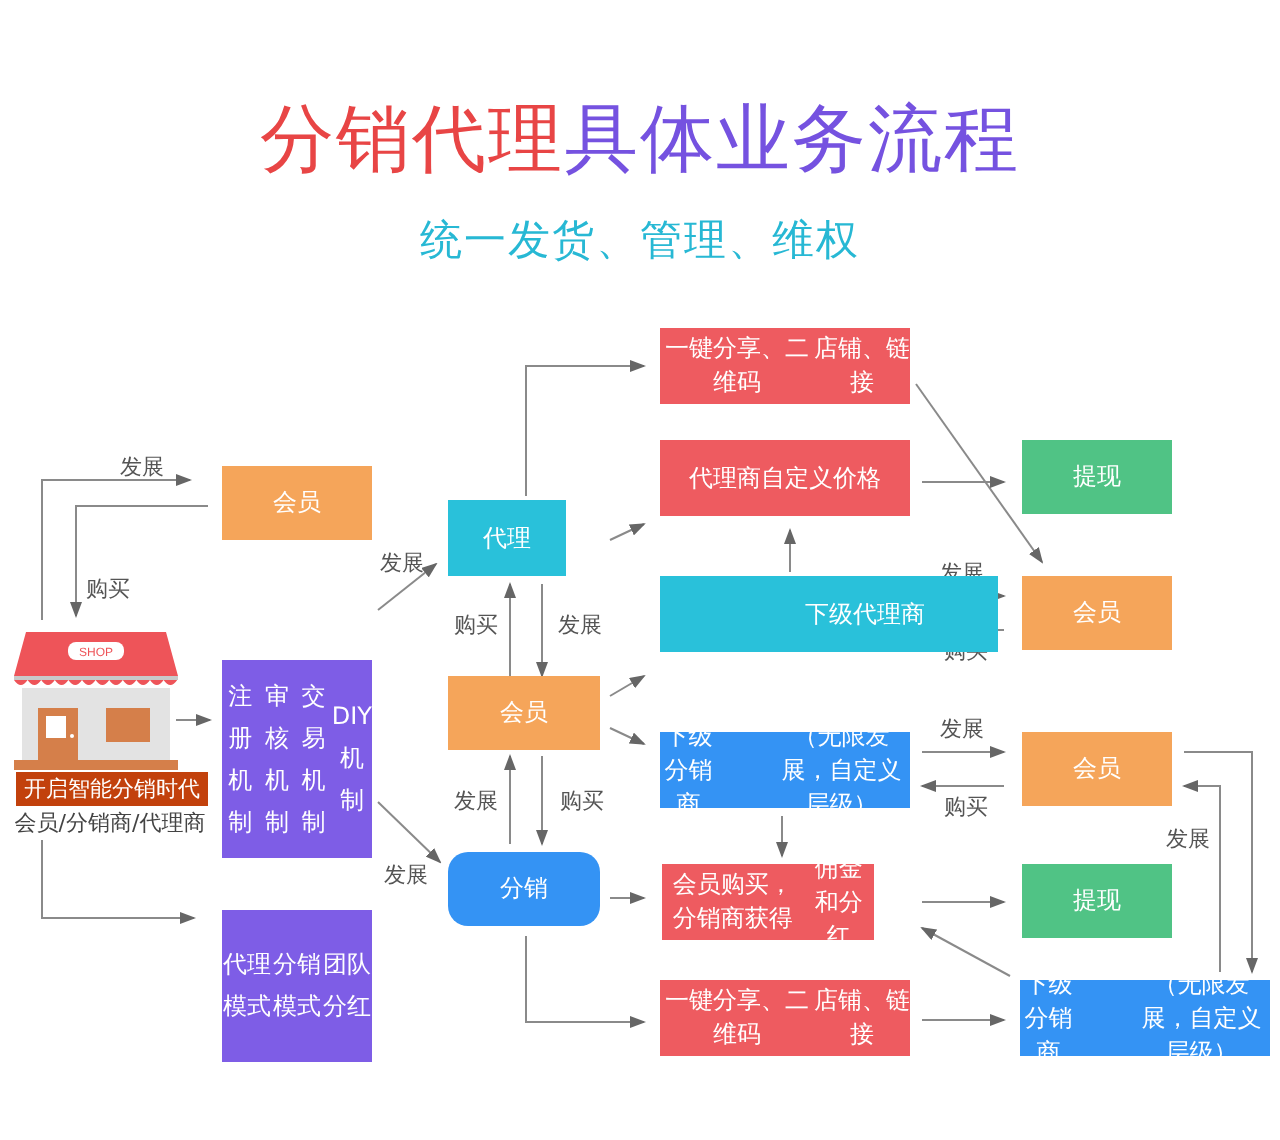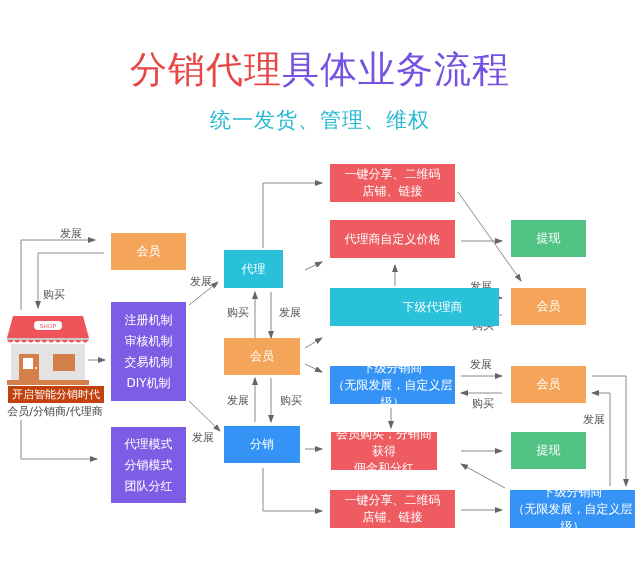--- a/index.html
+++ b/index.html
@@ -4,26 +4,26 @@
 <style>
   html, body { margin:0; padding:0; background:#ffffff; }
   body { width:640px; height:570px; position:relative; overflow:hidden;
          font-family:"DejaVu Sans", "Liberation Sans", sans-serif; }
   .title { position:absolute; top:48px; left:0; width:640px; text-align:center;
            font-size:37px; font-weight:normal; letter-spacing:1px; line-height:44px; }
   .title .t1 { color:#e84545; }
   .title .t2 { color:#7552e0; }
   .subtitle { position:absolute; top:106px; left:0; width:640px; text-align:center;
               font-size:21px; color:#27b8d4; line-height:28px; letter-spacing:1px; }
-  .box { position:absolute; display:flex; flex-direction:column; align-items:center;
+  .box { position:absolute; display:flex; flex-direction:row; align-items:center;
          justify-content:center; color:#fff; font-size:12px; line-height:17px; text-align:center; }
   .orange { background:#f5a55a; }
-  .purple { background:#7e5de6; }
+  .purple { background:#7e5de6;margin-top:28px; }
   .cyan { background:#29c1da; }
-  .blue { background:#3493f4; }
+  .blue { background:#3493f4;gap:28px; }
   .red { background:#ee5b60; }
   .green { background:#50c385; }
   .purple span { line-height:21px; font-size:12px; }
   .lbl { position:absolute; font-size:11px; color:#555; white-space:nowrap; }
   svg.lines { position:absolute; left:0; top:0; }
   .shop-caption { position:absolute; left:8px; top:386px; width:96px; height:17px;
                   background:#c2410c; color:#fff; font-size:11px; line-height:17px; text-align:center; }
   .shop-sub { position:absolute; left:0; top:404px; width:110px; text-align:center;
               font-size:11px; color:#444; }
 </style>
@@ -143,21 +143,21 @@
   <span>分销模式</span>
   <span>团队分红</span>
 </div>
 
 <div class="box cyan" style="left:224px;top:250px;width:59px;height:38px;">
   <span>代理</span>
 </div>
 <div class="box orange" style="left:224px;top:338px;width:76px;height:37px;">
   <span>会员</span>
 </div>
-<div class="box blue" style="left:224px;top:426px;width:76px;height:37px;">
+<div class="box blue" style="left:224px;top:426px;width:76px;height:37px;border-radius:10px;">
   <span>分销</span>
 </div>
 
 <div class="box red" style="left:330px;top:164px;width:125px;height:38px;">
   <span>一键分享、二维码</span>
   <span>店铺、链接</span>
 </div>
 <div class="box red" style="left:330px;top:220px;width:125px;height:38px;">
   <span>代理商自定义价格</span>
 </div>

